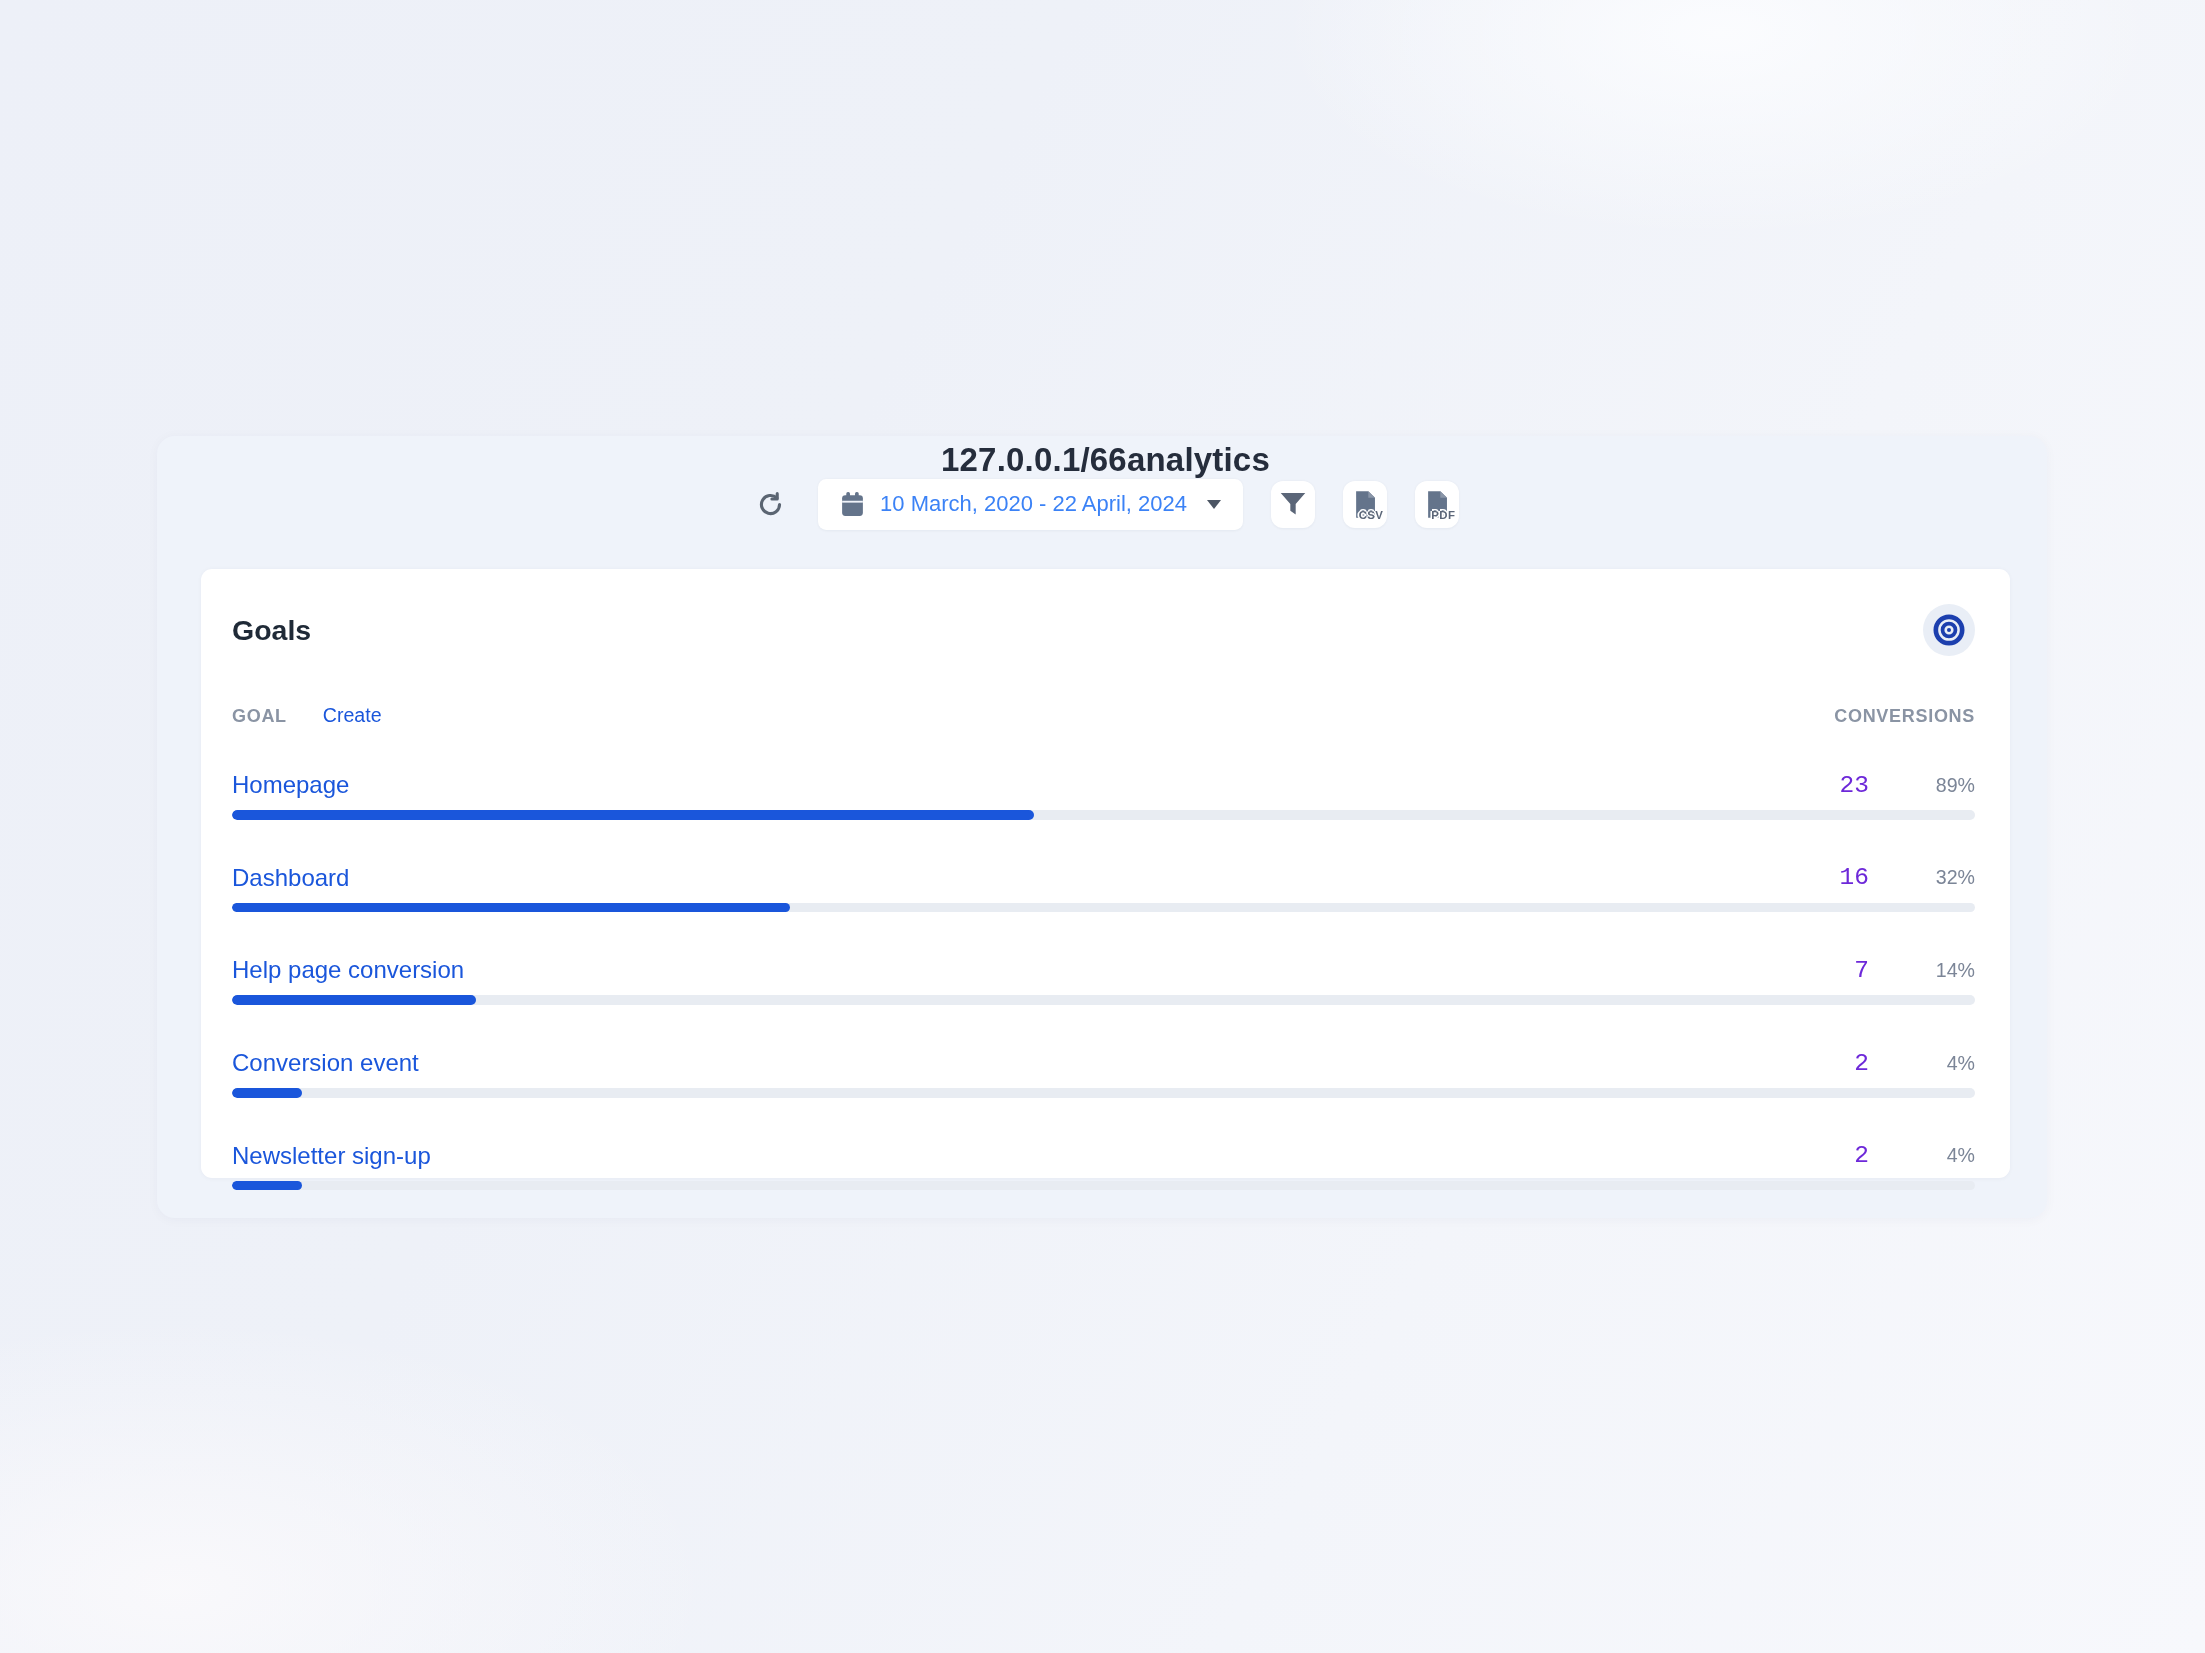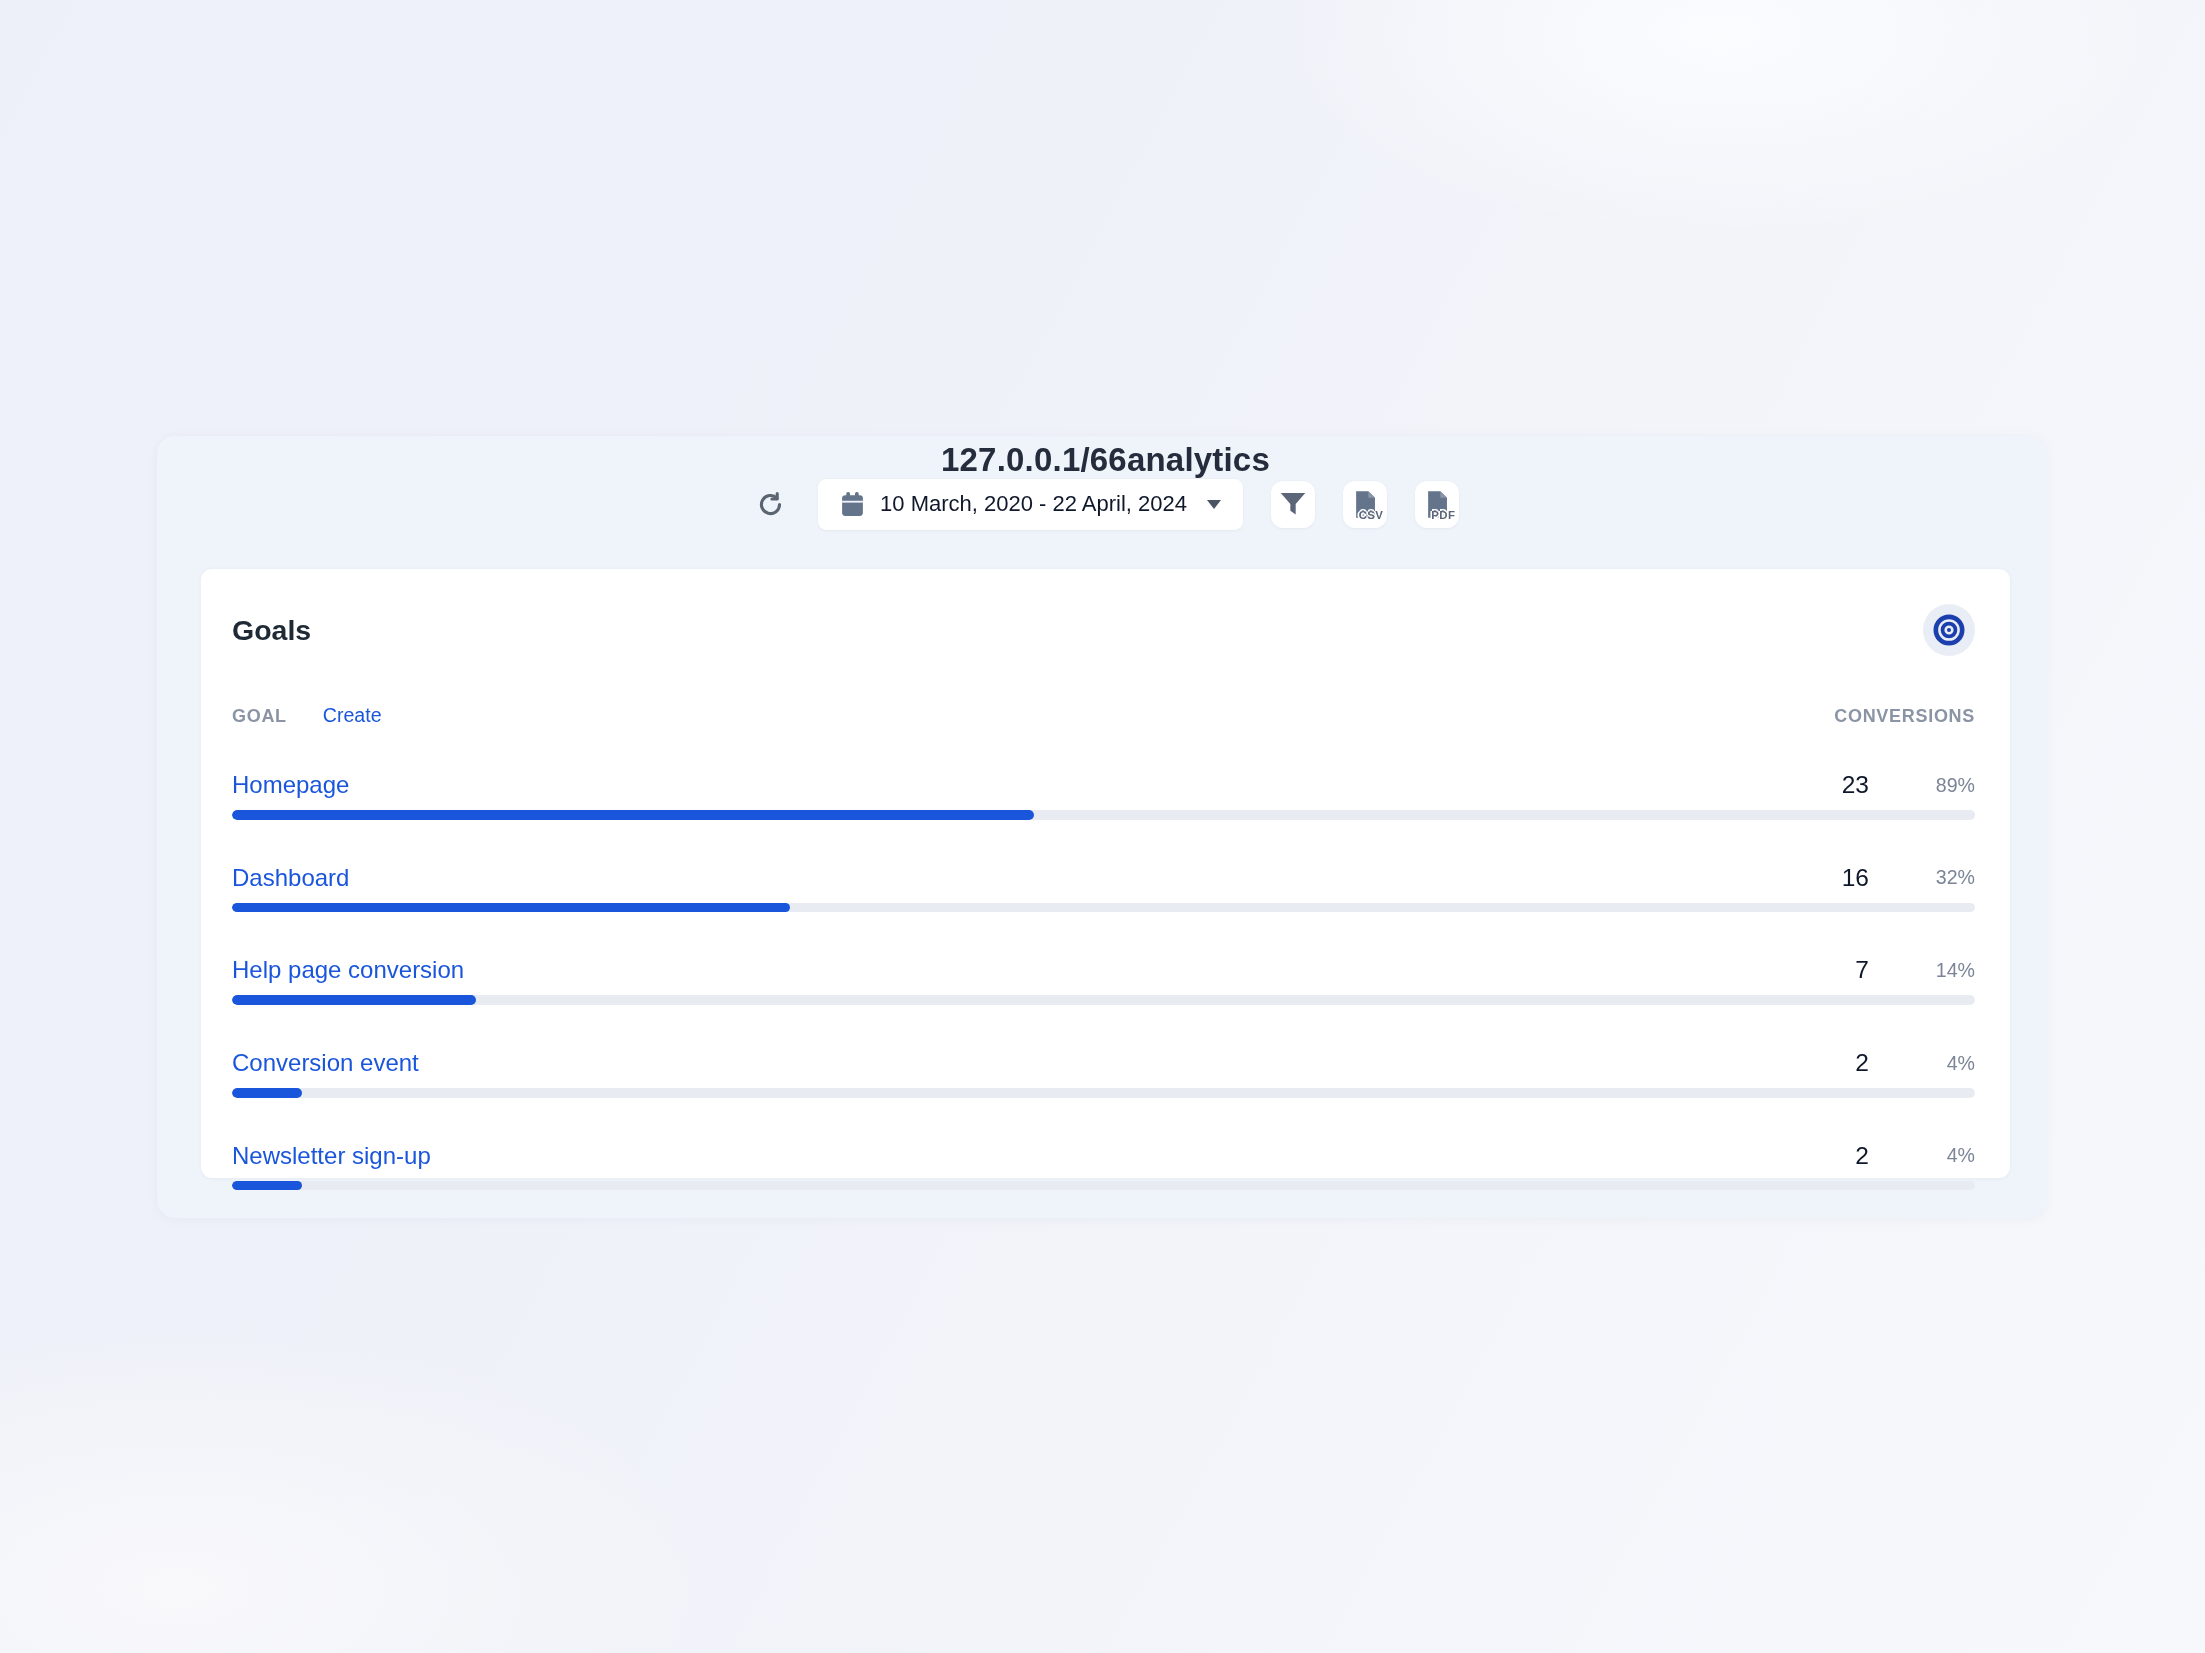--- a/index.html
+++ b/index.html
@@ -28,21 +28,21 @@
   .controls { display:flex; align-items:center; gap:28px; }
   .icon-ghost-btn {
     background:none; border:0; width:38px; height:38px;
     display:flex; align-items:center; justify-content:center; cursor:pointer;
   }
   .date-picker {
     display:flex; align-items:center; gap:15.5px; height:51px; padding:0 22px;
     background:#ffffff; border:0; border-radius:8.2px; cursor:pointer;
     box-shadow:0 0.8px 2.4px rgba(25,35,65,.05);
   }
-  .date-text { font-size:22px; color:#0f172a; }
+  .date-text { font-size:22px; color:#3b82f6; }
   .caret-down {
     width:0; height:0; margin-left:4.9px;
     border-left:7.3px solid transparent; border-right:7.3px solid transparent;
     border-top:9px solid #4b5563;
   }
   .tool-btn {
     width:44px; height:47px; background:#ffffff; border:0; border-radius:12px;
     display:flex; align-items:center; justify-content:center; cursor:pointer;
     box-shadow:0 0.8px 2.4px rgba(25,35,65,.05); position:relative;
   }
@@ -66,21 +66,21 @@
   }
 
   .table-header { display:flex; align-items:baseline; margin-top:42px; }
   .col-h { font-size:18px; font-weight:700; color:#8a94a4; letter-spacing:0.7px; }
   .create-link { font-size:19.6px; color:#1a56db; text-decoration:none; margin-left:36px; cursor:pointer; }
   .conv-h { margin-left:auto; }
 
   .goal-row { margin-top:38px; }
   .goal-line { display:flex; align-items:center; height:40px; }
   .goal-link { font-size:24px; color:#1a56db; text-decoration:none; cursor:pointer; }
-  .count { margin-left:auto; font-size:24.5px; font-weight:500; color:#0f172a; }
+  .count { margin-left:auto; font-size:24.5px; font-weight:500; color:#6d28d9;font-family:Liberation Mono, monospace; }
   .pct { width:106px; text-align:right; font-size:19.6px; color:#7b8597; }
   .bar-track { height:9.8px; border-radius:5.7px; background:#e8ecf2; margin-top:4.9px; overflow:hidden; }
   .bar-fill { height:100%; border-radius:5.7px; background:#1a56db; }
 </style>
 </head>
 <body>
 
 <div class="panel">
   <div class="panel-header">
     <h1 class="site-title">127.0.0.1/66analytics</h1>

